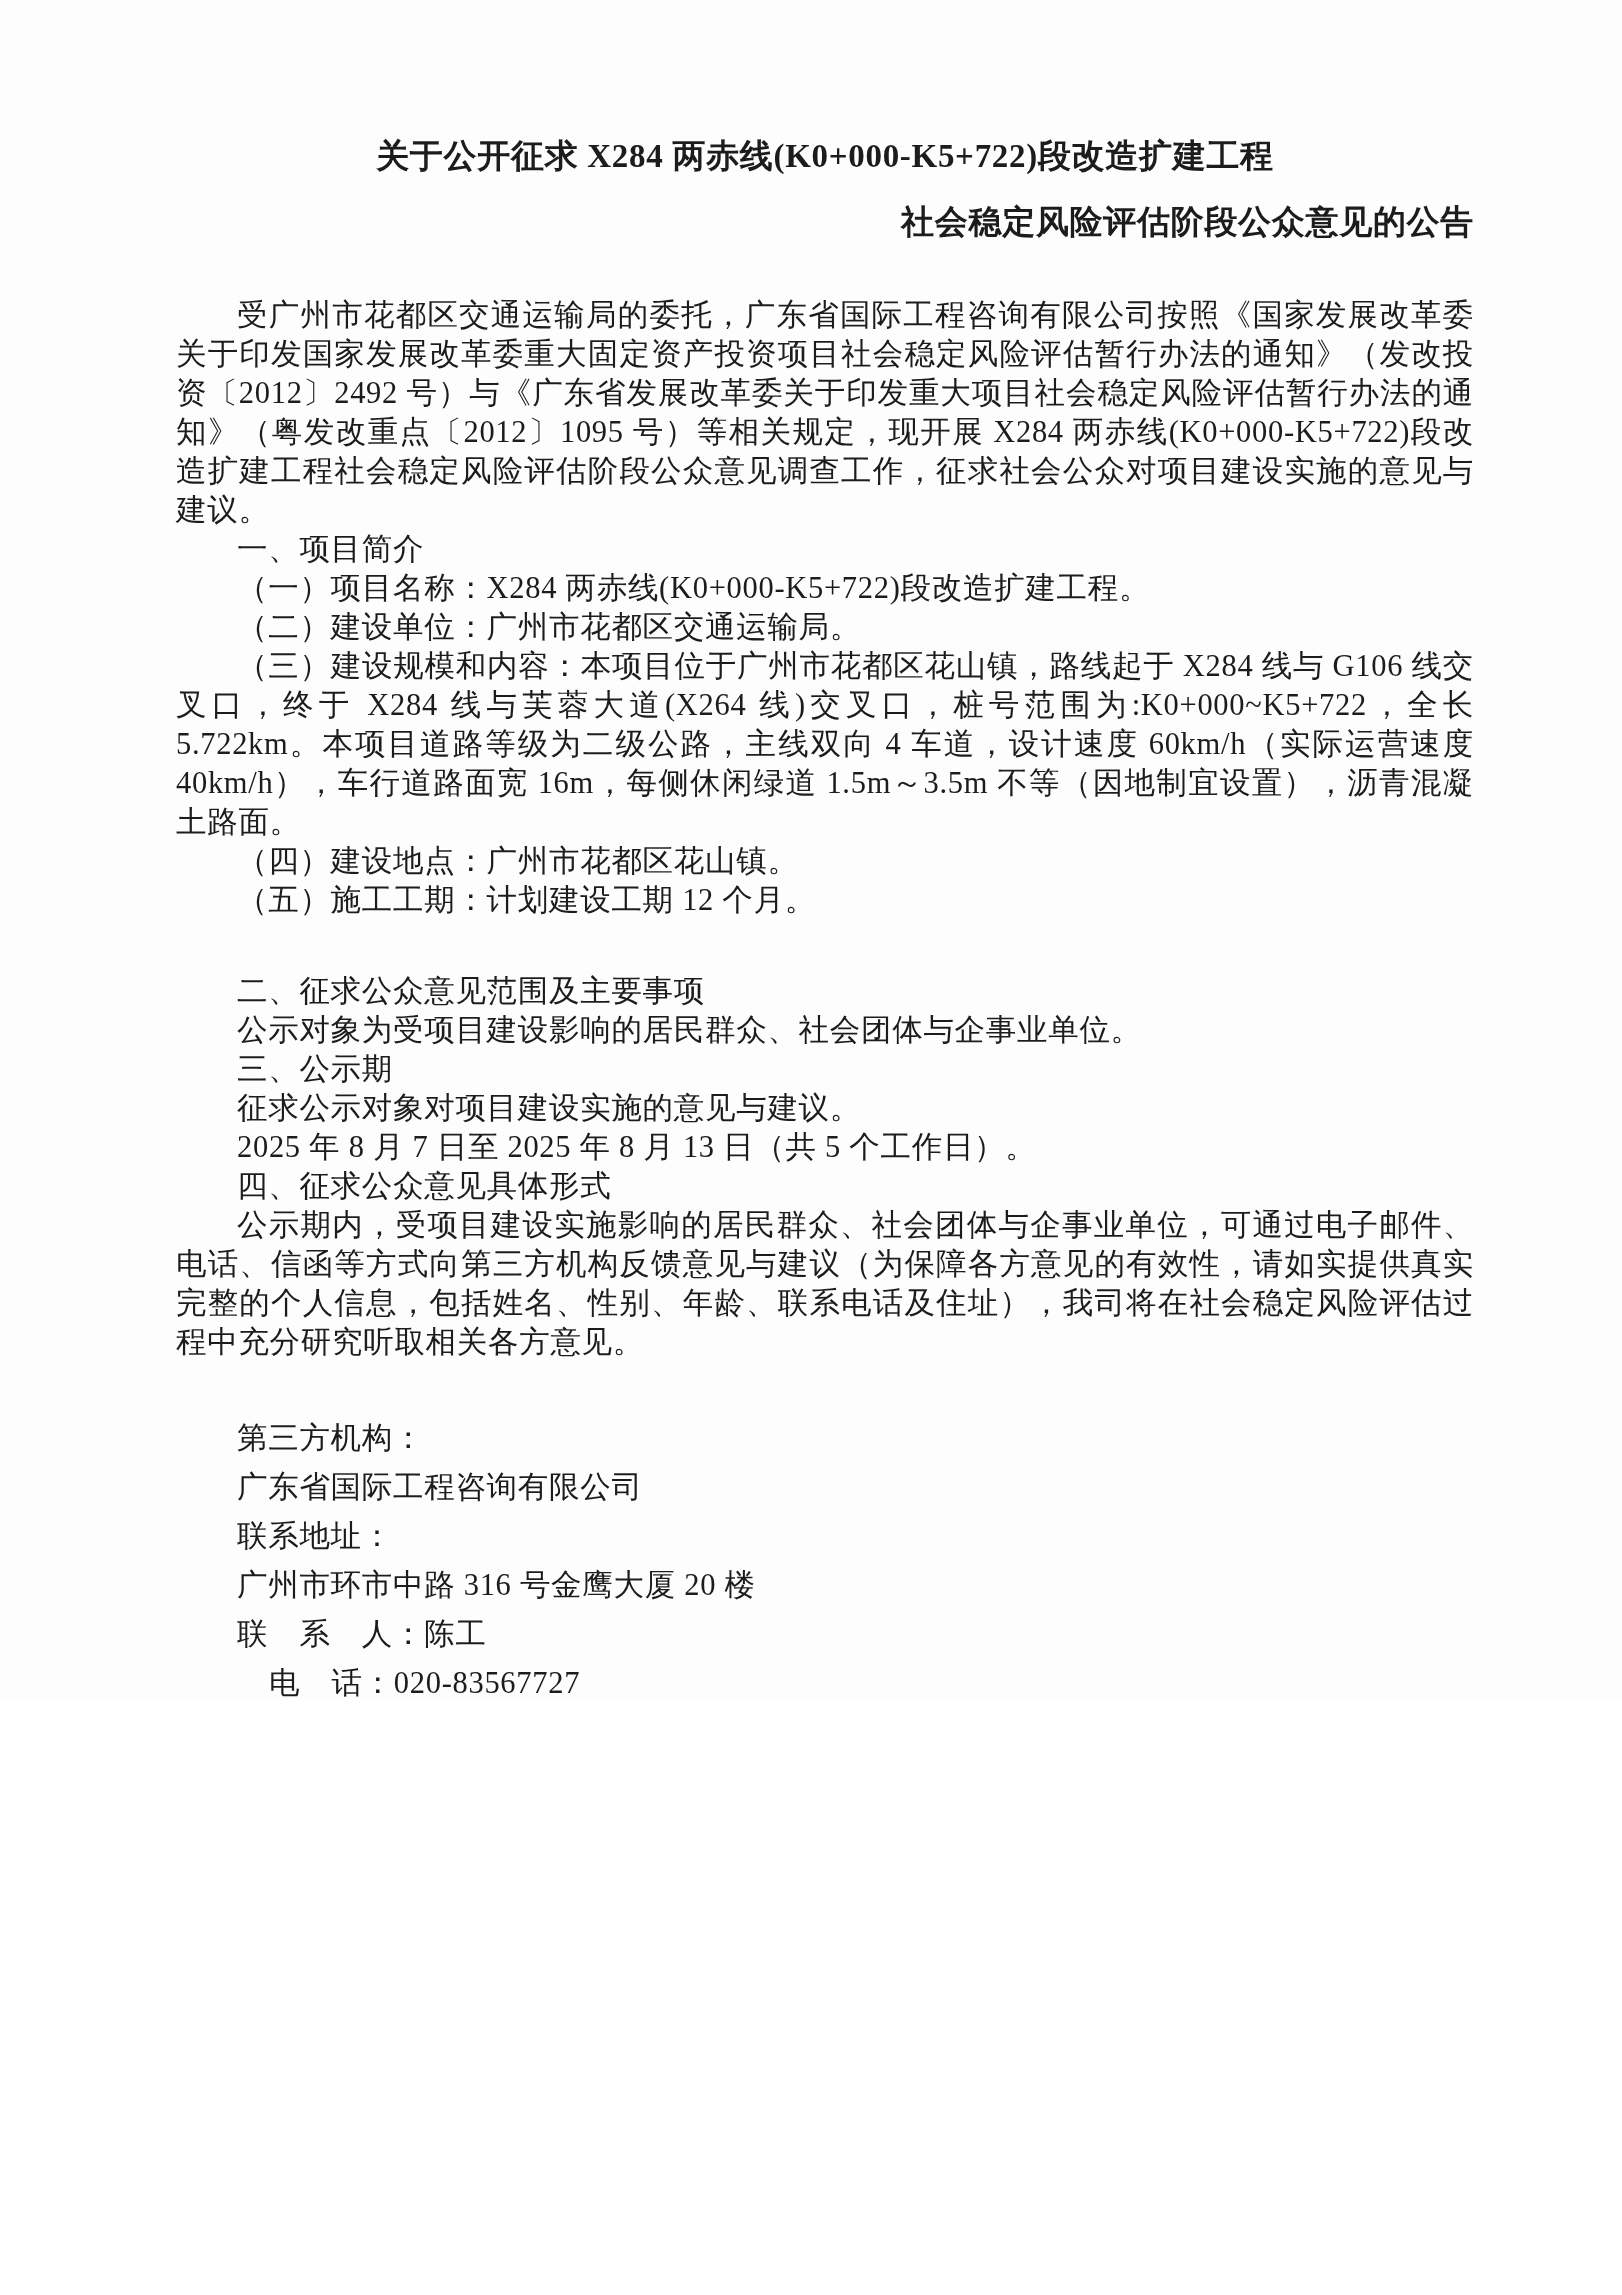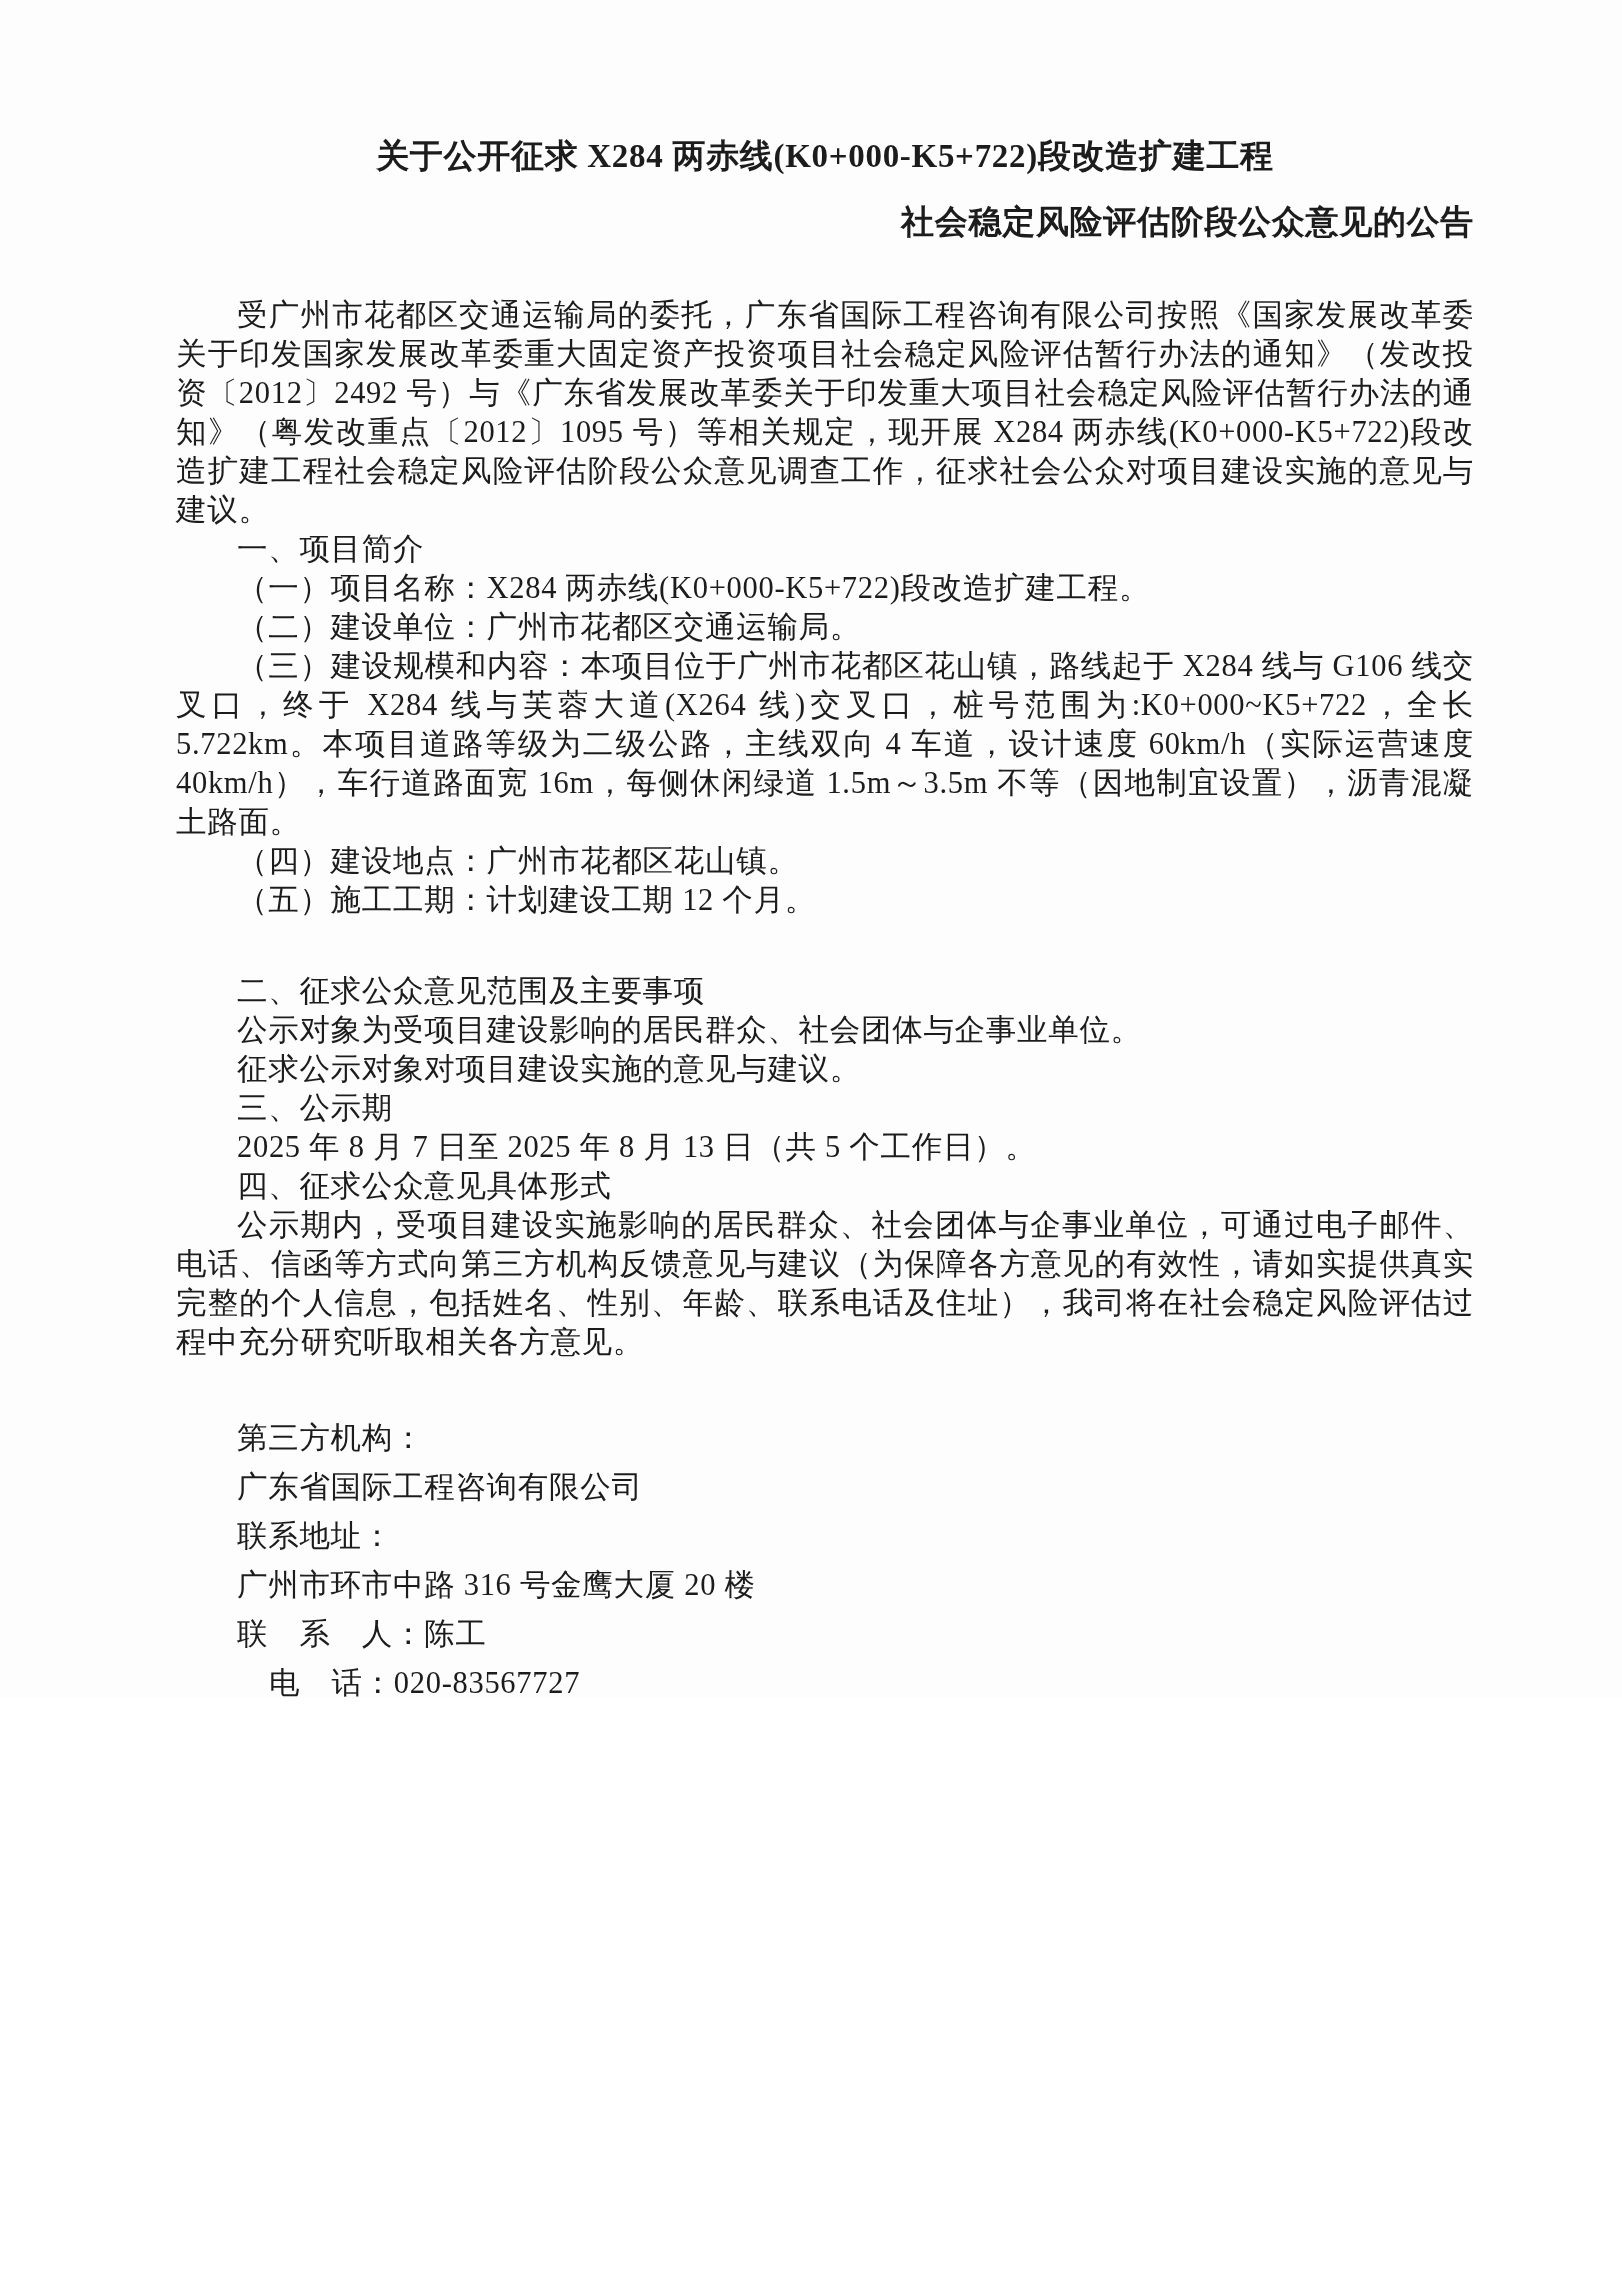--- a/index.html
+++ b/index.html
@@ -83,23 +83,23 @@
     <p class="para indent"><span class="b">（二）建设单位：</span><span>广州市花都区交通运输局。</span></p>
 
     <p class="para indent"><span class="b">（三）建设规模和内容：</span><span>本项目位于广州市花都区花山镇，路线起于 X284 线与 G106 线交叉口，终于 X284 线与芙蓉大道(X264 线)交叉口，桩号范围为:K0+000~K5+722，全长 5.722km。本项目道路等级为二级公路，主线双向 4 车道，设计速度 60km/h（实际运营速度 40km/h），车行道路面宽 16m，每侧休闲绿道 1.5m～3.5m 不等（因地制宜设置），沥青混凝土路面。</span></p>
 
     <p class="para indent"><span class="b">（四）建设地点：</span><span>广州市花都区花山镇。</span></p>
 
     <p class="para indent"><span class="b">（五）施工工期：</span><span>计划建设工期 12 个月。</span></p>
 
     <p class="para indent b gap2">二、征求公众意见范围及主要事项</p>
     <p class="para indent">公示对象为受项目建设影响的居民群众、社会团体与企事业单位。</p>
+    <p class="para indent b">三、公示期</p>
+
     <p class="para indent">征求公示对象对项目建设实施的意见与建议。</p>
-
-    <p class="para indent b">三、公示期</p>
     <p class="para indent">2025 年 8 月 7 日至 2025 年 8 月 13 日（共 5 个工作日）。</p>
 
     <p class="para indent b">四、征求公众意见具体形式</p>
     <p class="para indent"><span>公示期内，受项目建设实施影响的居民群众、社会团体与企事业单位，可通过电子邮件、电话、信函等方式向第三方机构反馈意见与建议（</span><span class="b">为保障各方意见的有效性，请如实提供真实完整的个人信息，包括姓名、性别、年龄、联系电话及住址）</span><span>，我司将在社会稳定风险评估过程中充分研究听取相关各方意见。</span></p>
 
     <div class="contact">
       <div class="c-row">
         <span>第三方机构：</span>
           <span>广东省国际工程咨询有限公司</span>
       </div>

